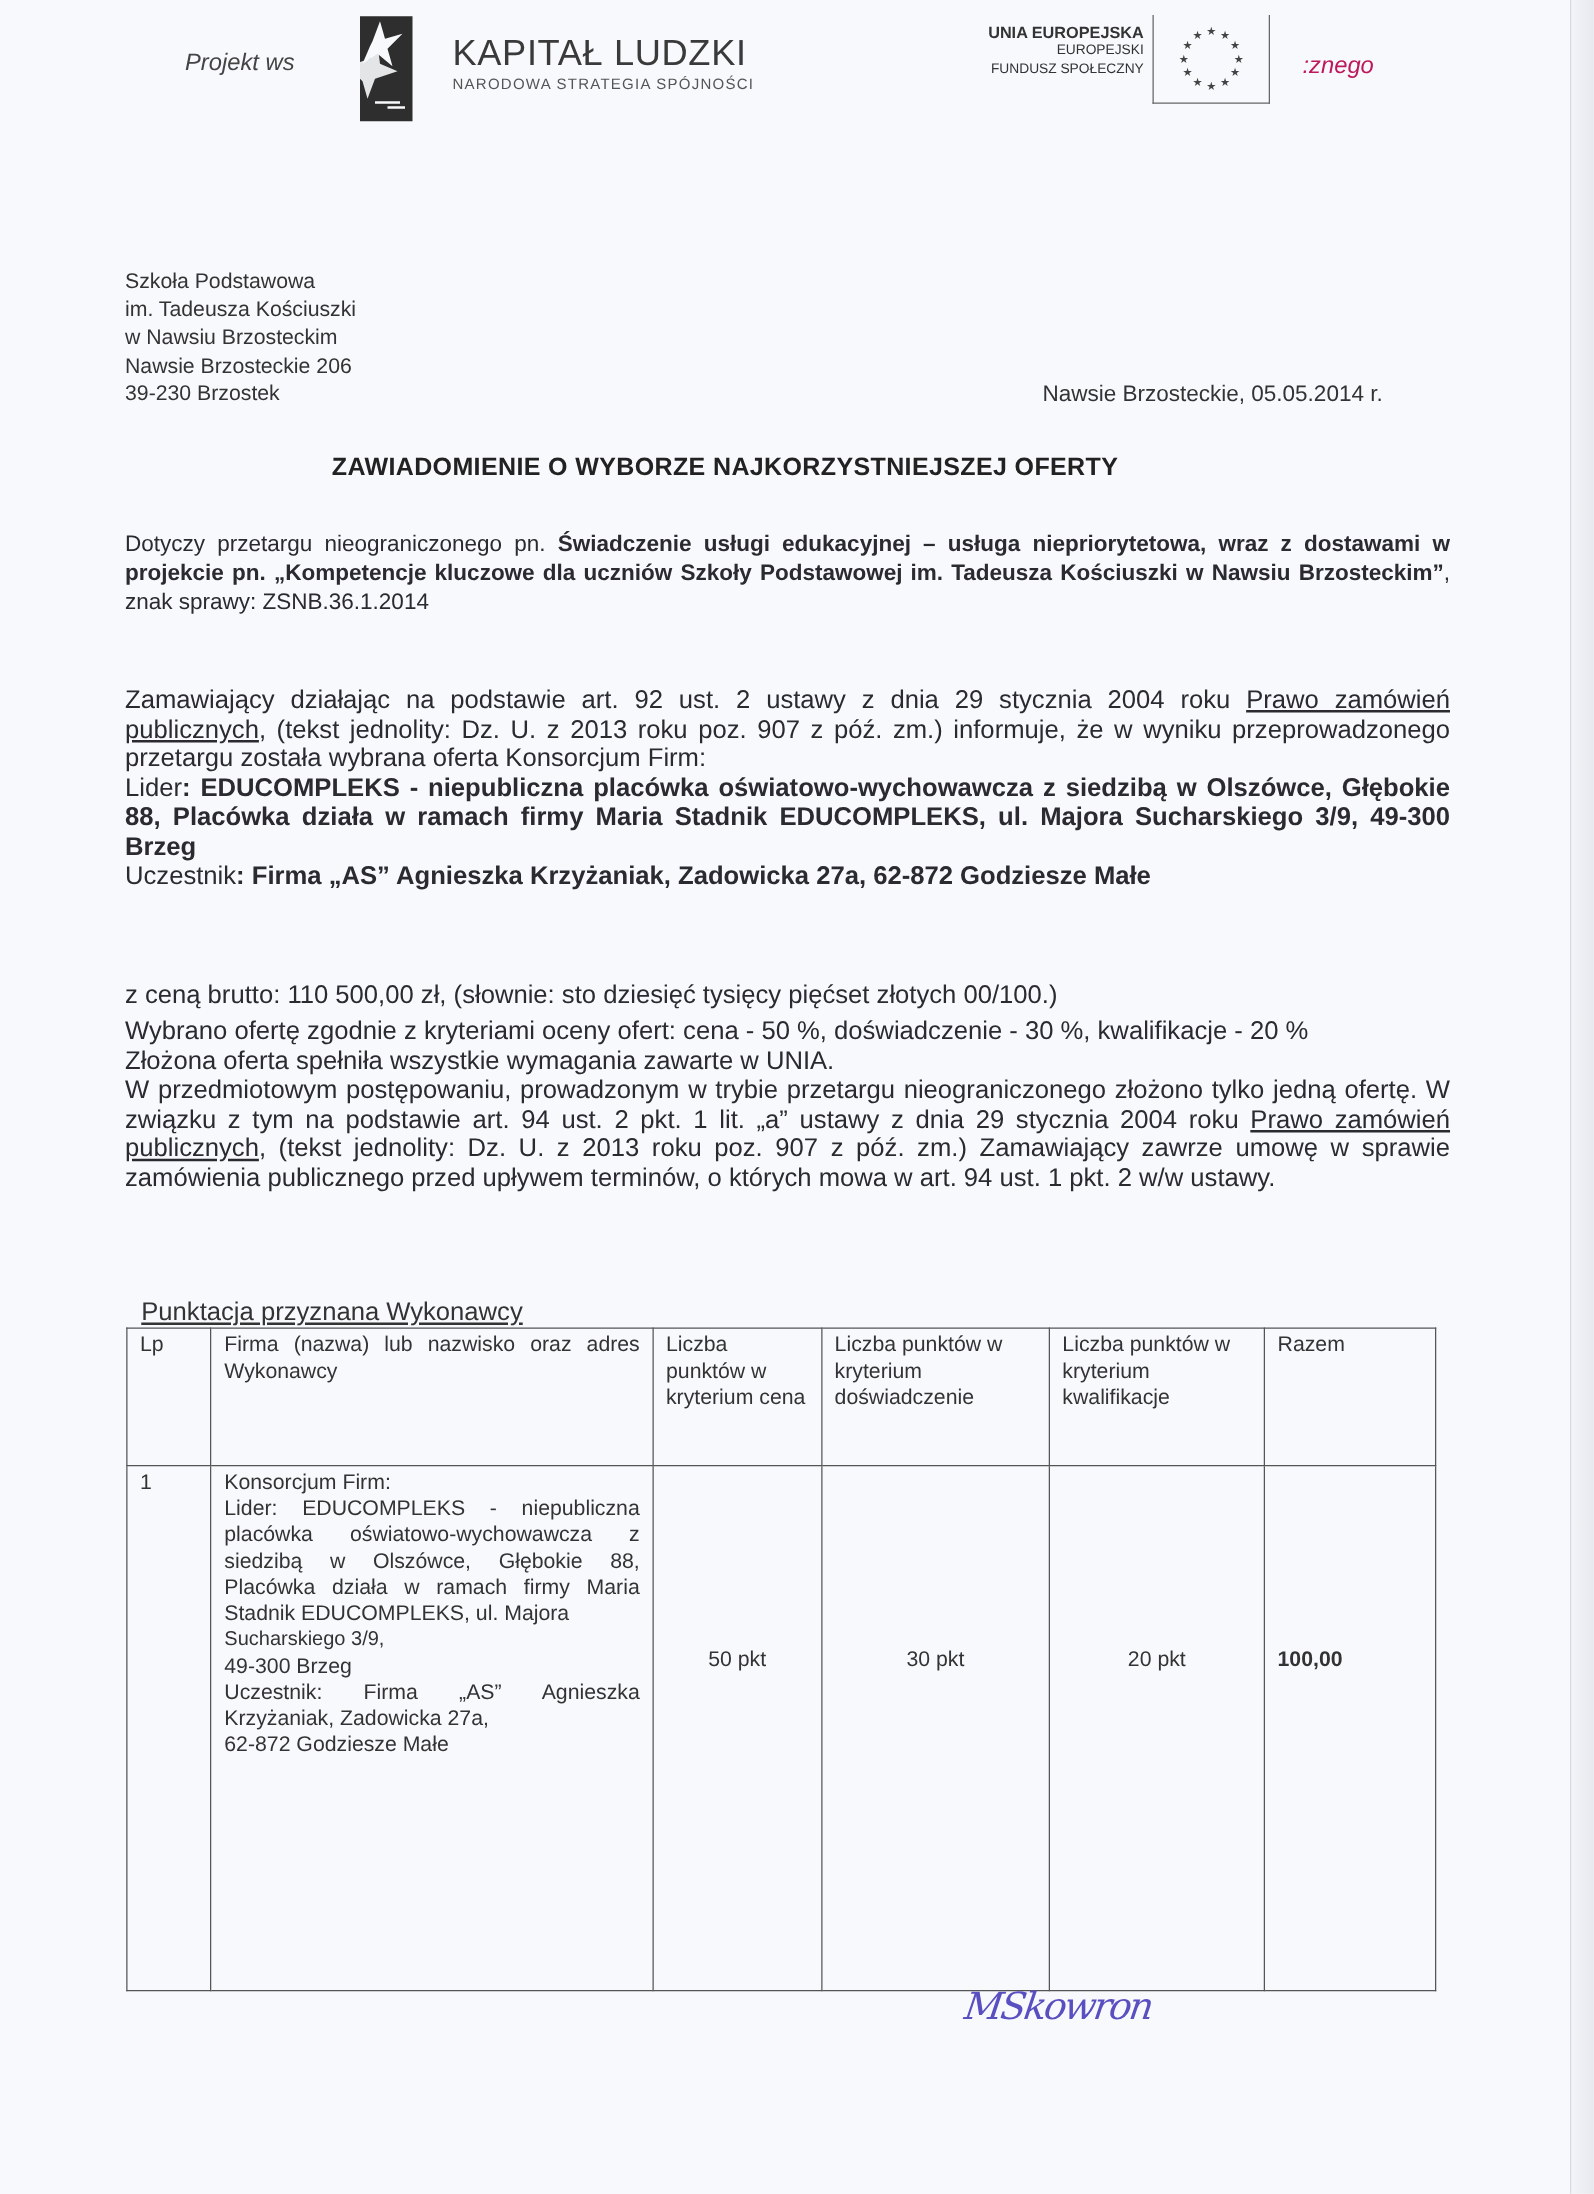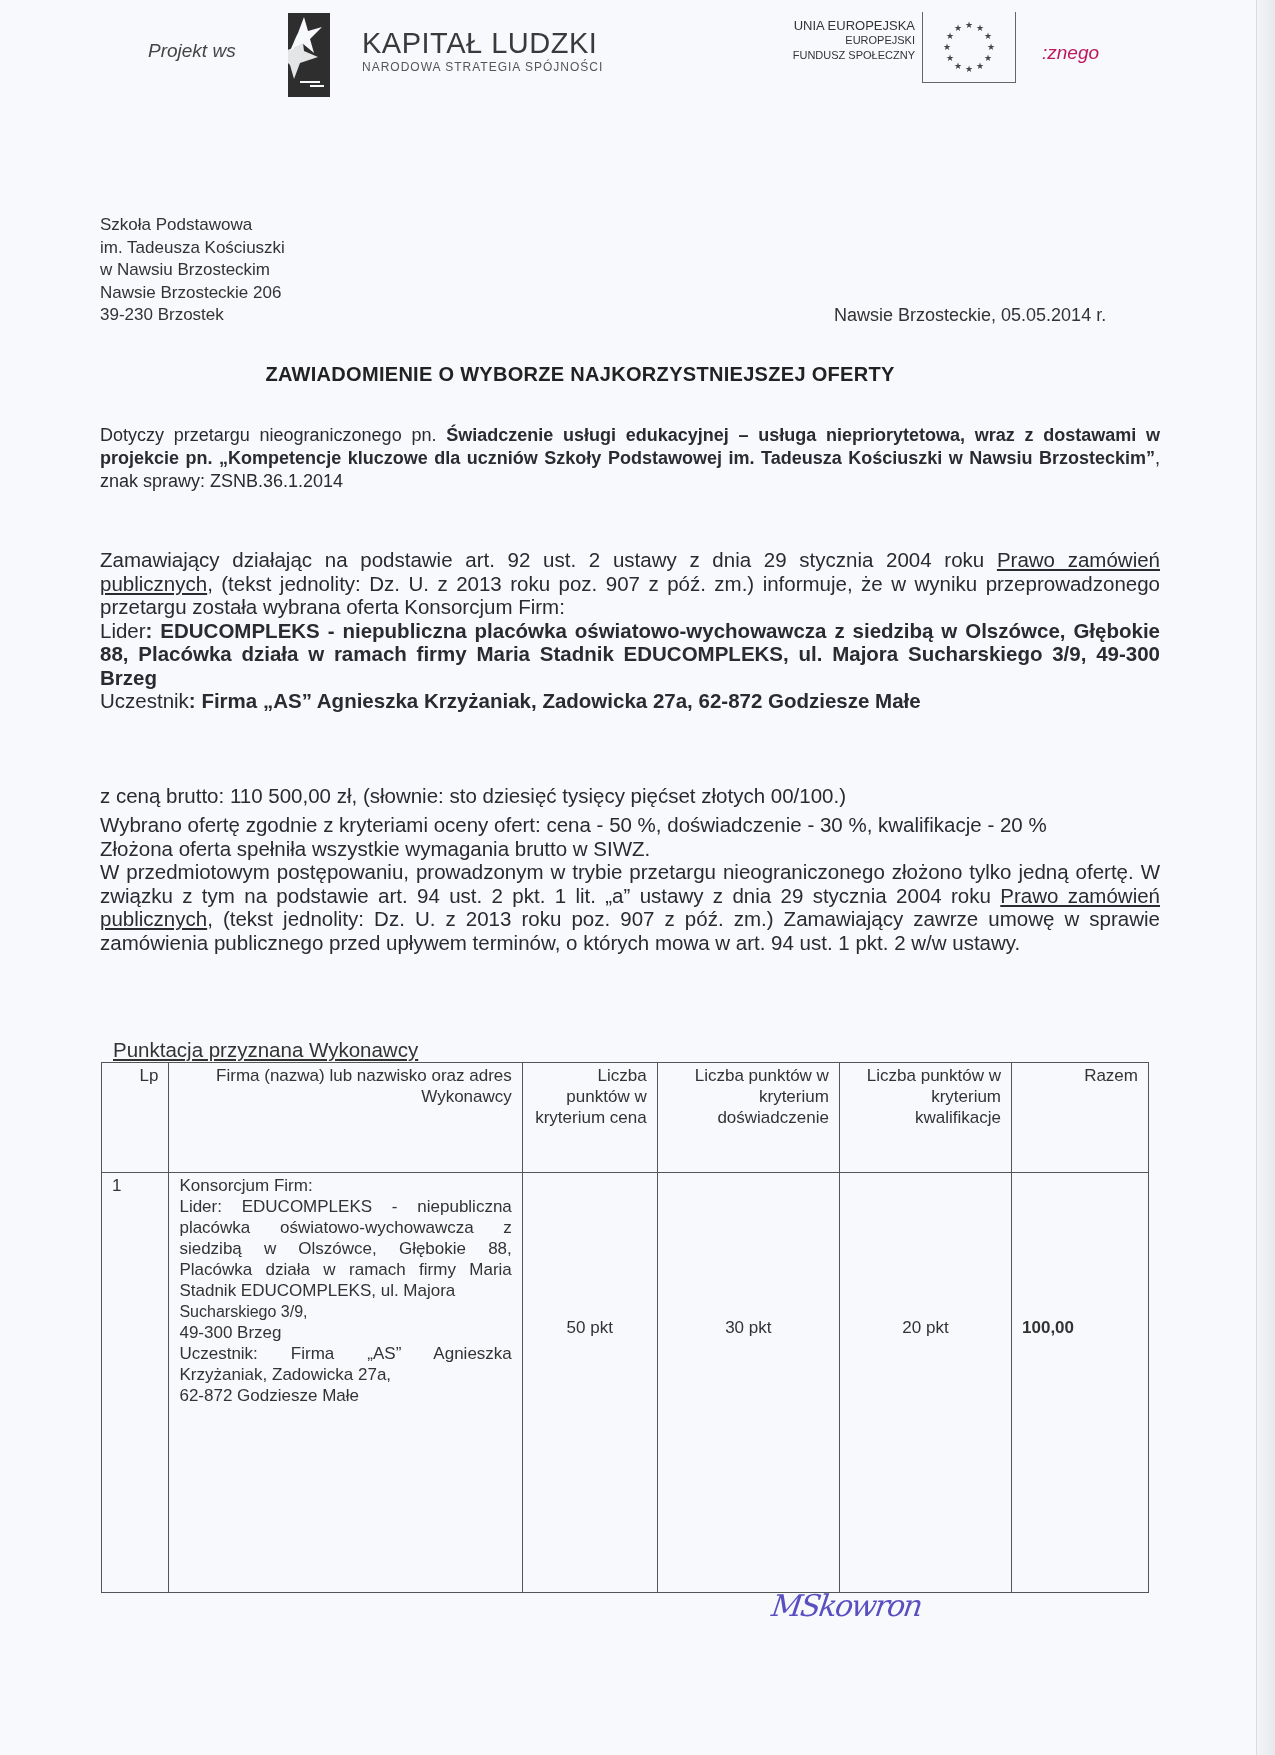--- a/index.html
+++ b/index.html
@@ -8,21 +8,21 @@
     background:#f7f9fc;
     font-family:"Liberation Sans", sans-serif; color:#2a2a30;
   }
   .abs { position:absolute; }
   .header-left-text { left:148px; top:40px; font-size:19px; font-style:italic; color:#444; }
   .logo-box { left:288px; top:13px; width:42px; height:84px; background:#2e2e2e; }
   .logo-box svg { display:block; }
   .logo-title { left:362px; top:27px; font-size:29px; color:#3a3a3a; letter-spacing:0.5px; }
   .logo-sub { left:362px; top:60px; font-size:12px; color:#555; letter-spacing:1px; }
   .eu-text { left:760px; top:18px; width:155px; text-align:right; font-size:11px; line-height:15px; color:#333; }
-  .eu-text .b { font-weight:normal; font-size:13px; }
+  .eu-text .b { font-weight:bold; font-size:13px; }
   .eu-flag { left:922px; top:12px; width:92px; height:70px; border-left:1px solid #666; border-right:1px solid #666; border-bottom:1px solid #666; }
   .header-right-text { left:1042px; top:42px; font-size:19px; font-style:italic; color:#be185d; }
 
   .address { left:100px; top:214px; font-size:17px; line-height:22.5px; color:#333; }
   .place-date { left:834px; top:305px; font-size:18px; color:#333; }
   .title { left:0; width:1160px; top:363px; text-align:center; font-size:20px; font-weight:bold; letter-spacing:0.3px; color:#222; }
 
   .para { left:100px; width:1060px; font-size:18.5px; line-height:23px; text-align:justify; color:#2a2a30; }
   .para.cond { font-family:"Liberation Sans Narrow","Liberation Sans",sans-serif; }
   .para b { font-weight:bold; }
@@ -34,21 +34,21 @@
 
   .table-caption { left:113px; top:1038px; font-size:20.5px; text-decoration:underline; color:#333; }
   table.score { position:absolute; left:101px; top:1062px; width:1048px; border-collapse:collapse; font-size:17px; color:#333; }
   table.score td { border:1.5px solid #555; vertical-align:top; padding:2px 10px; line-height:21px; }
   .c-lp { width:46px; }
   .c-firm { width:330px; text-align:justify; }
   .c-cena { width:113px; }
   .c-dosw { width:160px; }
   .c-kwal { width:150px; }
   .c-raz { width:115px; }
-  .hdr-row td { height:105px;text-align:right; }
+  .hdr-row td { height:105px; }
   .data-row td { height:305px; }
   .mid { vertical-align:middle !important; padding-bottom:112px !important; }
   .ctr { text-align:center; }
   .bold { font-weight:bold; }
   .firm-line { display:block; }
   .firm-small { font-size:16px; }
 
   .signature { left:772px; top:1588px; font-family:"DejaVu Serif", serif; font-style:italic; font-size:30px; color:#5a4fc0; letter-spacing:-2px; transform:skewX(-8deg); }
   .page-edge { right:0; top:0; width:18px; height:1755px; background:linear-gradient(to right, #f2f4f7, #e7e9ee); border-left:1px solid #d8dbe1; }
 </style>
@@ -110,21 +110,21 @@
 <div class="abs para cond p2">
   <span>Zamawiający działając na podstawie art. 92 ust. 2 ustawy z dnia 29 stycznia 2004 roku </span><span class="u">Prawo zamówień publicznych</span><span>, (tekst jednolity: Dz. U. z 2013 roku poz. 907 z póź. zm.) informuje, że w wyniku przeprowadzonego przetargu została wybrana oferta Konsorcjum Firm:</span><br>
   <span>Lider</span><b>: EDUCOMPLEKS - niepubliczna placówka oświatowo-wychowawcza z siedzibą w Olszówce, Głębokie 88, Placówka działa w ramach firmy Maria Stadnik EDUCOMPLEKS, ul. Majora Sucharskiego 3/9, 49-300 Brzeg</b><br>
   <span>Uczestnik</span><b>: Firma „AS”  Agnieszka Krzyżaniak, Zadowicka 27a, 62-872 Godziesze Małe</b>
 </div>
 
 <div class="abs para p3">z ceną brutto: 110 500,00 zł, (słownie: sto dziesięć tysięcy pięćset złotych 00/100.)</div>
 
 <div class="abs para cond p4">
   <span>Wybrano ofertę zgodnie z kryteriami oceny ofert: cena - 50 %, doświadczenie - 30 %, kwalifikacje - 20 %</span><br>
-  <span>Złożona oferta spełniła wszystkie wymagania brutto w SIWZ.</span><br>
+  <span>Złożona oferta spełniła wszystkie wymagania zawarte w UNIA.</span><br>
   <span>W przedmiotowym postępowaniu, prowadzonym w trybie przetargu nieograniczonego złożono tylko jedną ofertę. W związku z tym na podstawie art. 94 ust. 2 pkt. 1 lit. „a” ustawy z dnia 29 stycznia 2004 roku </span><span class="u">Prawo zamówień publicznych</span><span>, (tekst jednolity: Dz. U. z 2013 roku poz. 907 z póź. zm.) Zamawiający zawrze umowę w sprawie zamówienia publicznego przed upływem terminów, o których mowa w art. 94 ust. 1 pkt. 2 w/w ustawy.</span>
 </div>
 
 <div class="abs table-caption cond">Punktacja przyznana Wykonawcy</div>
 <table class="score cond">
   <tbody>
       <tr class="hdr-row">
     <td class="c-lp">Lp</td>
     <td class="c-firm">Firma (nazwa) lub nazwisko oraz adres Wykonawcy</td>
     <td class="c-cena">Liczba punktów w kryterium cena</td>

